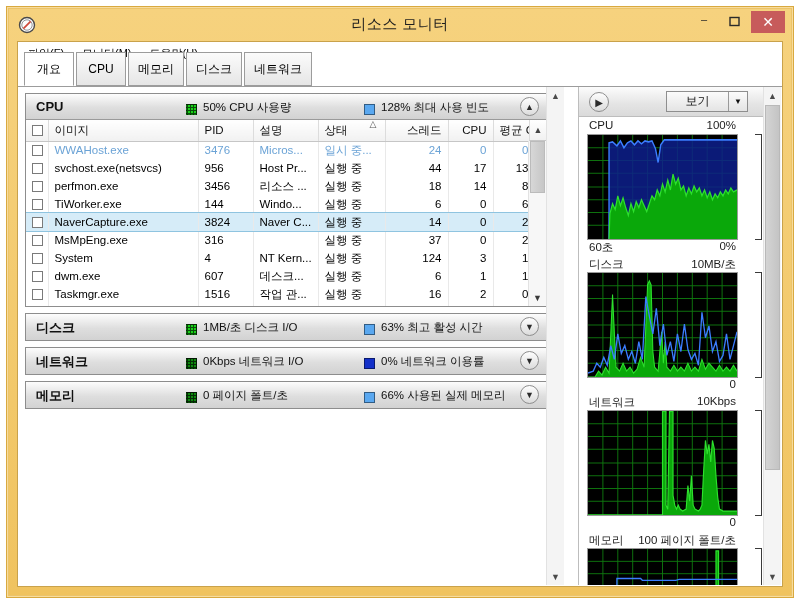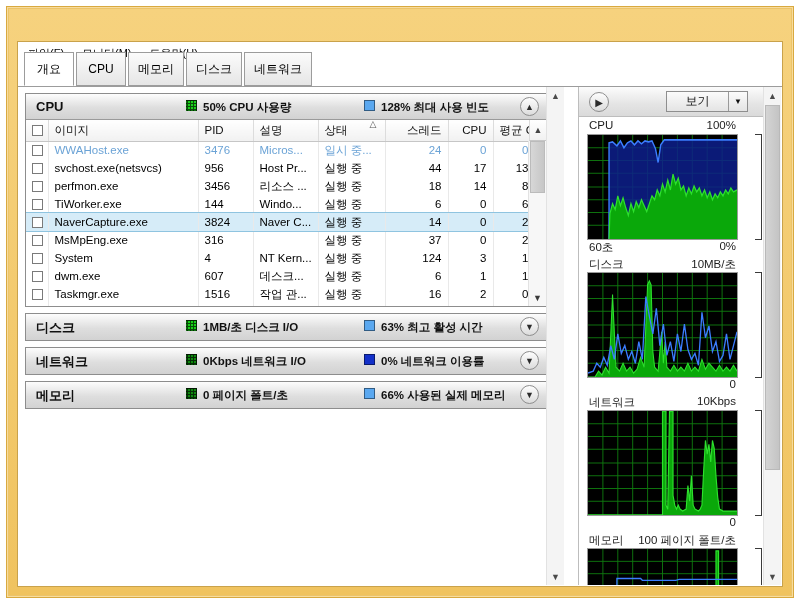--- a/index.html
+++ b/index.html
@@ -130,21 +130,21 @@
     position:relative;height:26px;
     background:linear-gradient(#fdfdfd,#dedede 55%,#d2d2d2);
     border-bottom:1px solid #9a9a9a;
     box-sizing:border-box;
     cursor:default;
   }
   .ghead .gtitle{
     position:absolute;left:10px;top:5px;font-size:13px;font-weight:bold;color:#111;
   }
   .gmetric{
-    position:absolute;top:6px;display:flex;align-items:flex-start;font-size:11.5px;color:#111;font-weight:bold;
+    position:absolute;top:6px;display:flex;align-items:flex-end;font-size:11.5px;color:#111;
   }
   .gmetric.m1{left:160px;}
   .gmetric.m2{left:338px;}
   .swatch{
     width:11px;height:11px;margin-right:6px;
     border:1px solid rgba(0,0,0,.45);box-sizing:border-box;
     display:inline-block;
   }
   .sw-green{
     background:
@@ -275,20 +275,43 @@
     border:1px solid #3a3a3a;border-left:none;box-sizing:border-box;
   }
   .gwrap{position:relative;padding-right:12px;}
 </style>
 </head>
 <body>
 
 <div id="window">
   <div id="frame-inner">
 
+    <div id="titlebar">
+      <span id="app-icon">
+        <svg width="20" height="20" viewBox="0 0 20 20">
+          <circle cx="10" cy="10" r="7.5" fill="#fdfdfd" stroke="#4a4a4a" stroke-width="1.4"></circle>
+          <circle cx="10" cy="10" r="5.2" fill="none" stroke="#7a7a7a" stroke-width="0.8"></circle>
+          <line x1="6.4" y1="13.6" x2="13.6" y2="6.4" stroke="#d04a3a" stroke-width="1.8"></line>
+        </svg>
+      </span>
+      <div id="title-text">리소스 모니터</div>
+      <div class="winbtn" id="btn-min">
+        <span class="glyph">–</span>
+      </div>
+      <div class="winbtn" id="btn-max">
+        <span class="glyph">
+          <svg width="11" height="11" viewBox="0 0 11 11">
+              <rect x="1" y="1.5" width="9" height="8" fill="none" stroke="#2a2a2a" stroke-width="1.4"></rect>
+            </svg>
+        </span>
+      </div>
+      <div class="winbtn" id="btn-close">
+        <span class="glyph">✕</span>
+      </div>
+    </div>
 
     <div id="client">
 
       <div id="menubar">
         <span class="menuitem">파일(F)</span>
         <span class="menuitem">모니터(M)</span>
         <span class="menuitem">도움말(H)</span>
       </div>
 
       <div id="tabstrip">

